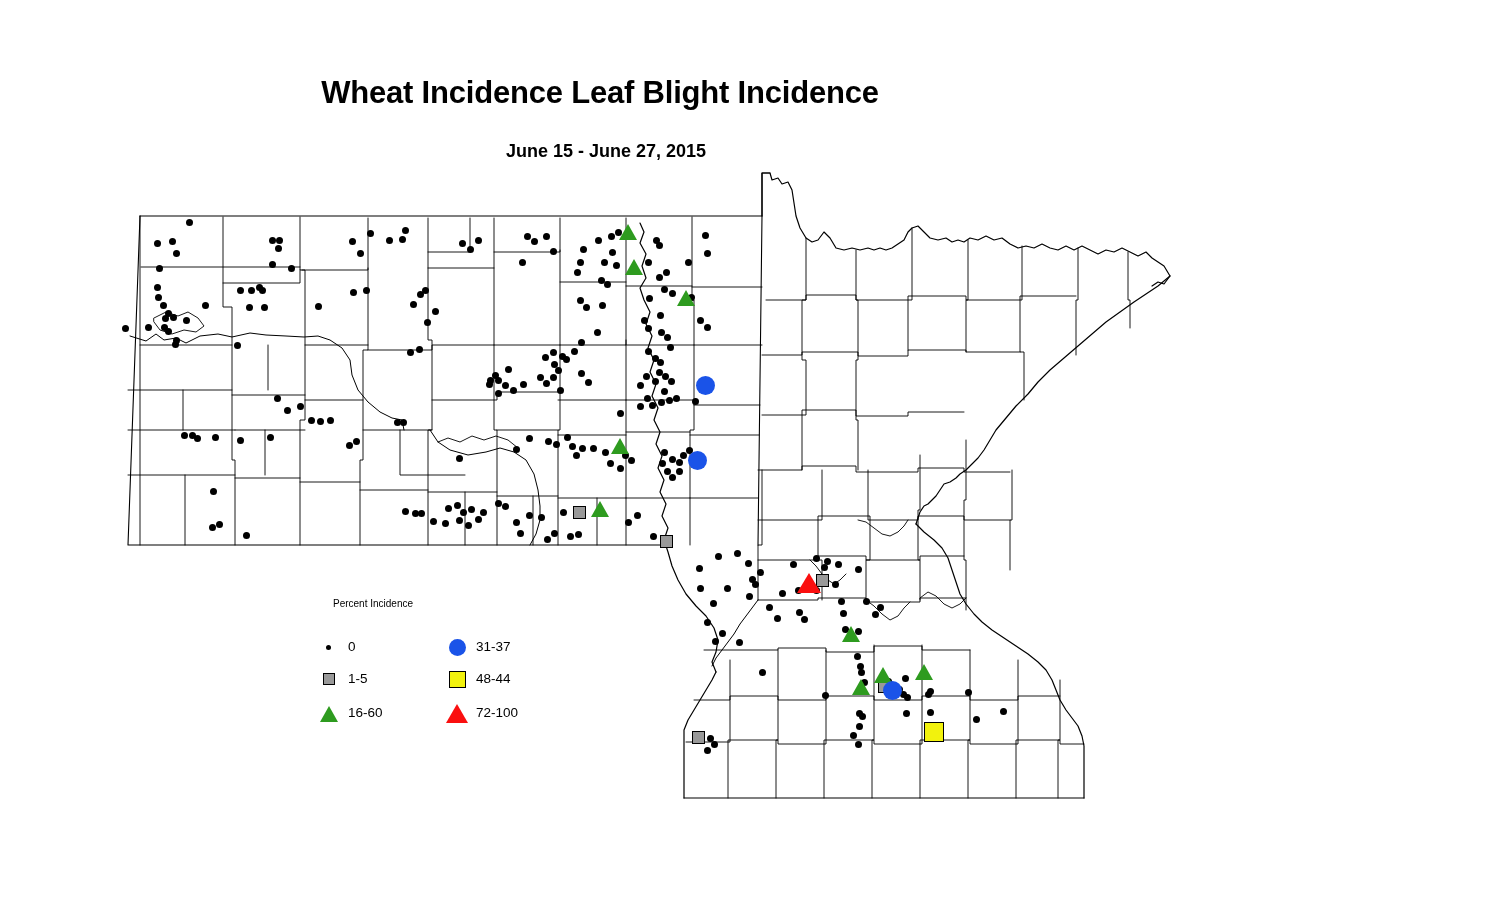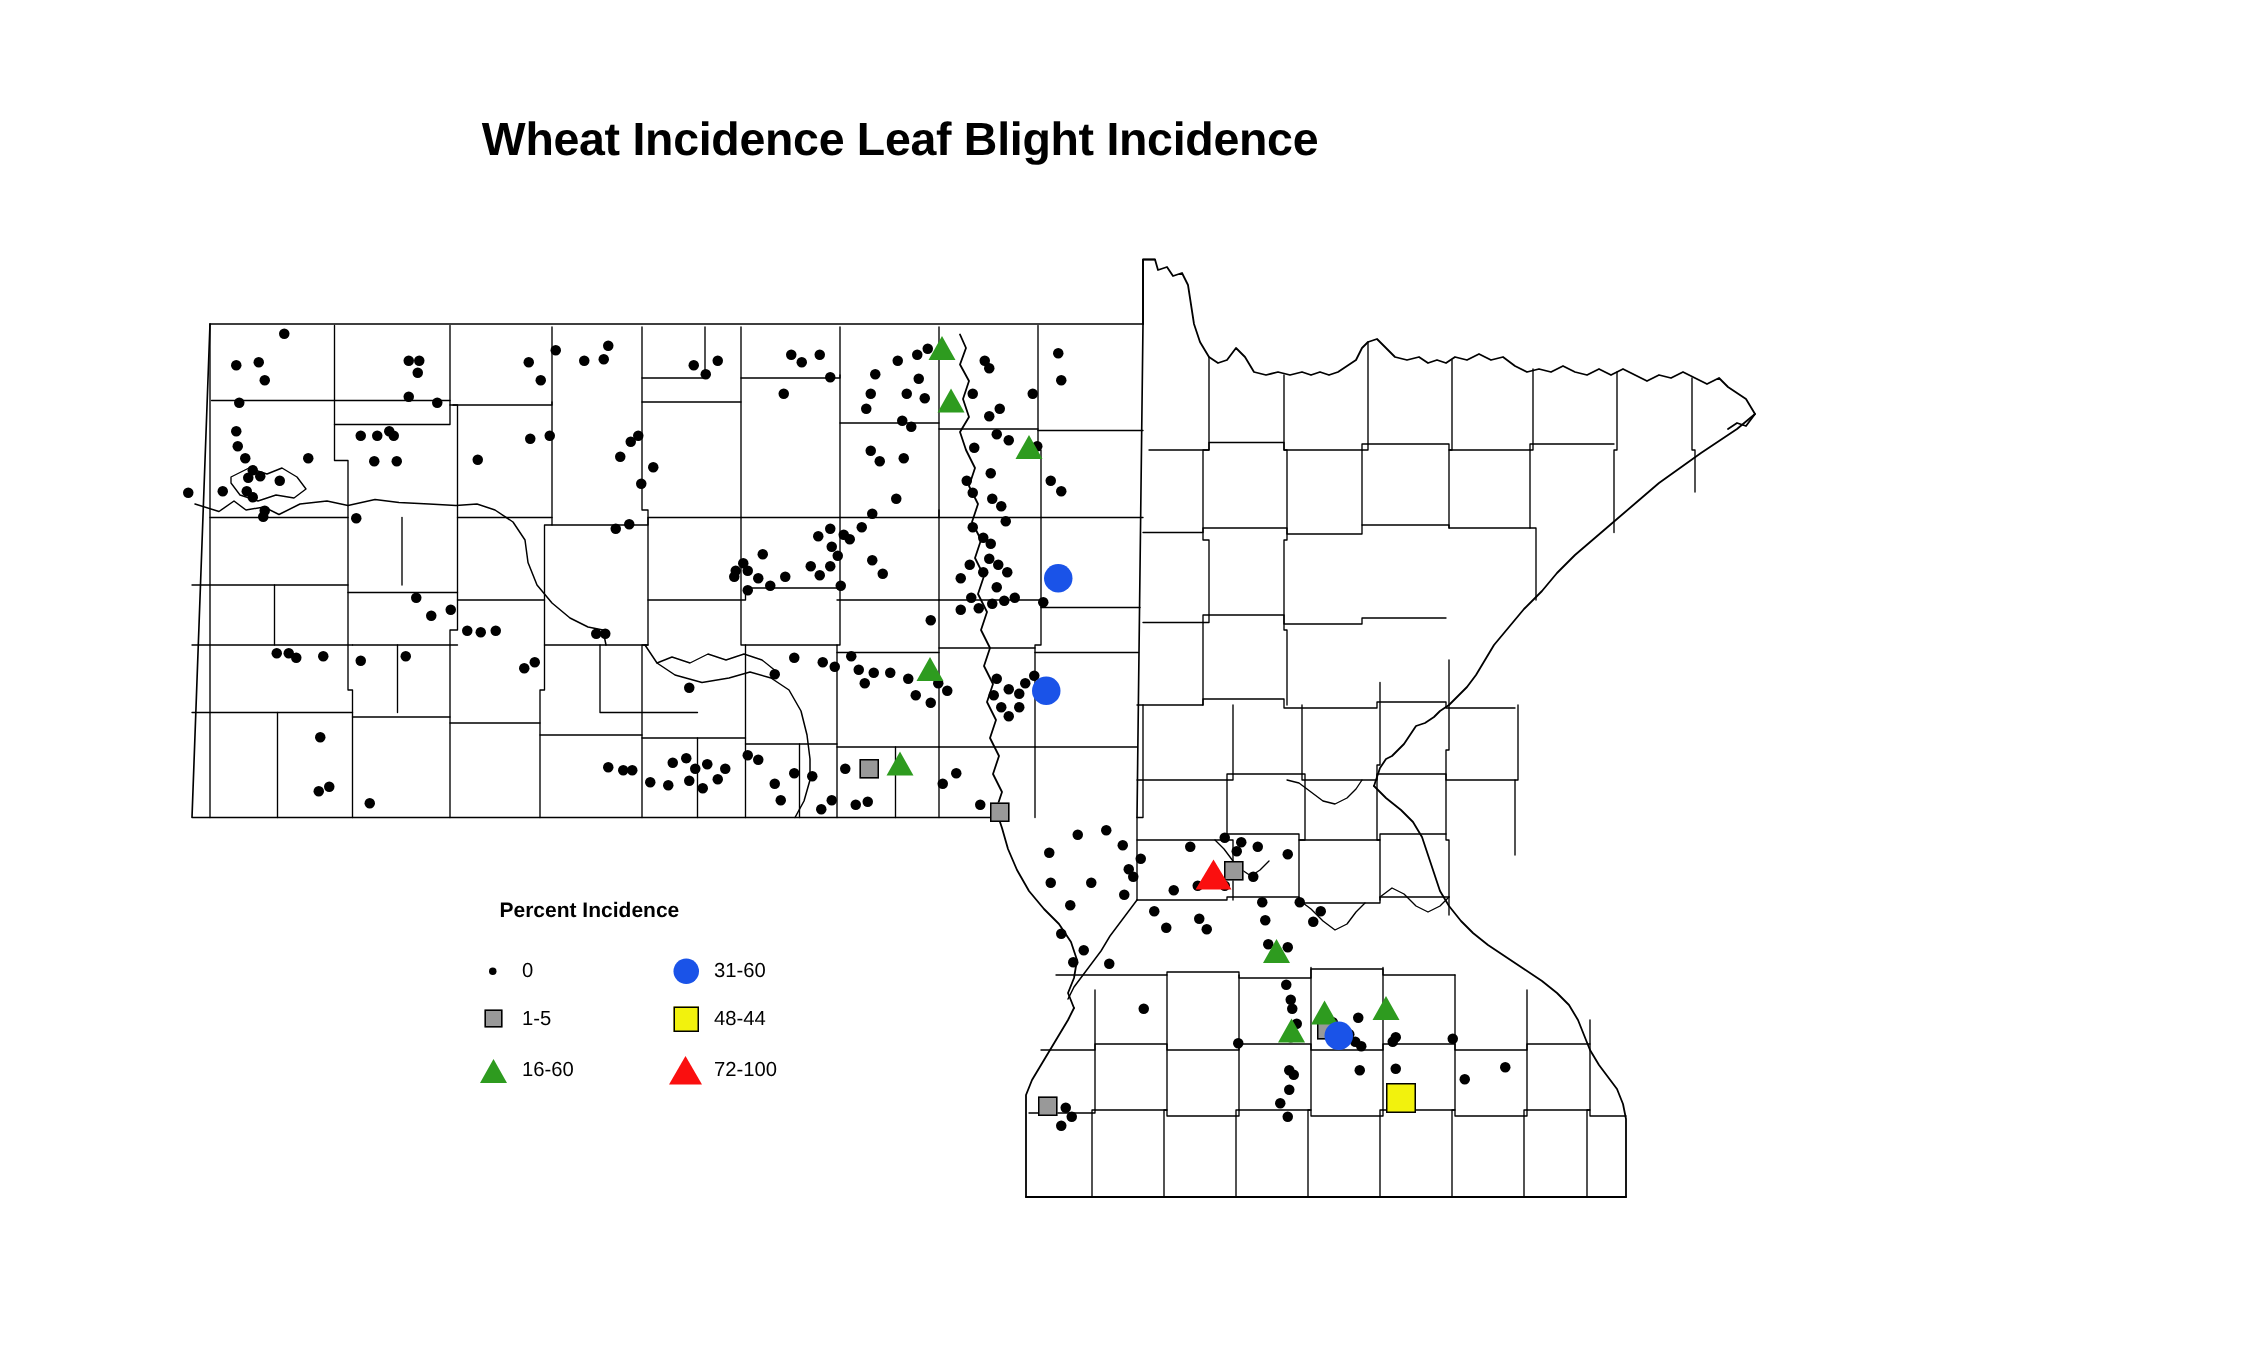--- a/index.html
+++ b/index.html
@@ -63,22 +63,22 @@
     position: absolute;
     left: 318px;
     top: 598px;
     width: 240px;
     height: 134px;
   }
   #legend-title {
     position: absolute;
     left: 15px;
     top: 0px;
-    font-size: 14px;
-    font-weight: bold;
+    font-size: 10px;
+    font-weight: normal;
     white-space: nowrap;
   }
   .legend-entry {
     position: absolute;
     height: 22px;
     white-space: nowrap;
   }
   .legend-sym-box {
     position: absolute;
     left: 0;
@@ -133,20 +133,21 @@
     border-right: 11px solid transparent;
     border-bottom: 19px solid #fa0f0f;
   }
 </style>
 </head>
 <body>
 
 <div id="page">
 
   <div id="title">Wheat Incidence Leaf Blight Incidence</div>
+  <div id="subtitle">June 15 - June 27, 2015</div>
 
   <div id="map-area">
     <svg id="map-svg" viewBox="0 0 1503 900">
       <g fill="none" stroke="#000000" stroke-width="1.1" stroke-linejoin="round" stroke-linecap="round">
 
         <path d="M140,216 L762,216 L762,173 L770,173"></path>
         <path d="M140,216 L128,545 L662,545 L667,545"></path>
         <path d="M762,216 L758,545"></path>
 
         <path d="M140,216 L140,545" stroke-width="0.9"></path>
@@ -606,21 +607,21 @@
       <span class="legend-sym-box">
         <span class="sym-tri-green" style="left:2px; top:4px;"></span>
       </span>
       <span class="legend-label">16-60</span>
     </div>
 
     <div class="legend-entry" style="left:128px; top:38px;">
       <span class="legend-sym-box">
         <span class="sym-circle" style="left:3px; top:3px; width:17px; height:17px;"></span>
       </span>
-      <span class="legend-label">31-60</span>
+      <span class="legend-label">31-37</span>
     </div>
 
     <div class="legend-entry" style="left:128px; top:70px;">
       <span class="legend-sym-box">
         <span class="sym-square-yellow" style="left:3px; top:3px; width:17px; height:17px;"></span>
       </span>
       <span class="legend-label">48-44</span>
     </div>
 
     <div class="legend-entry" style="left:128px; top:104px;">

